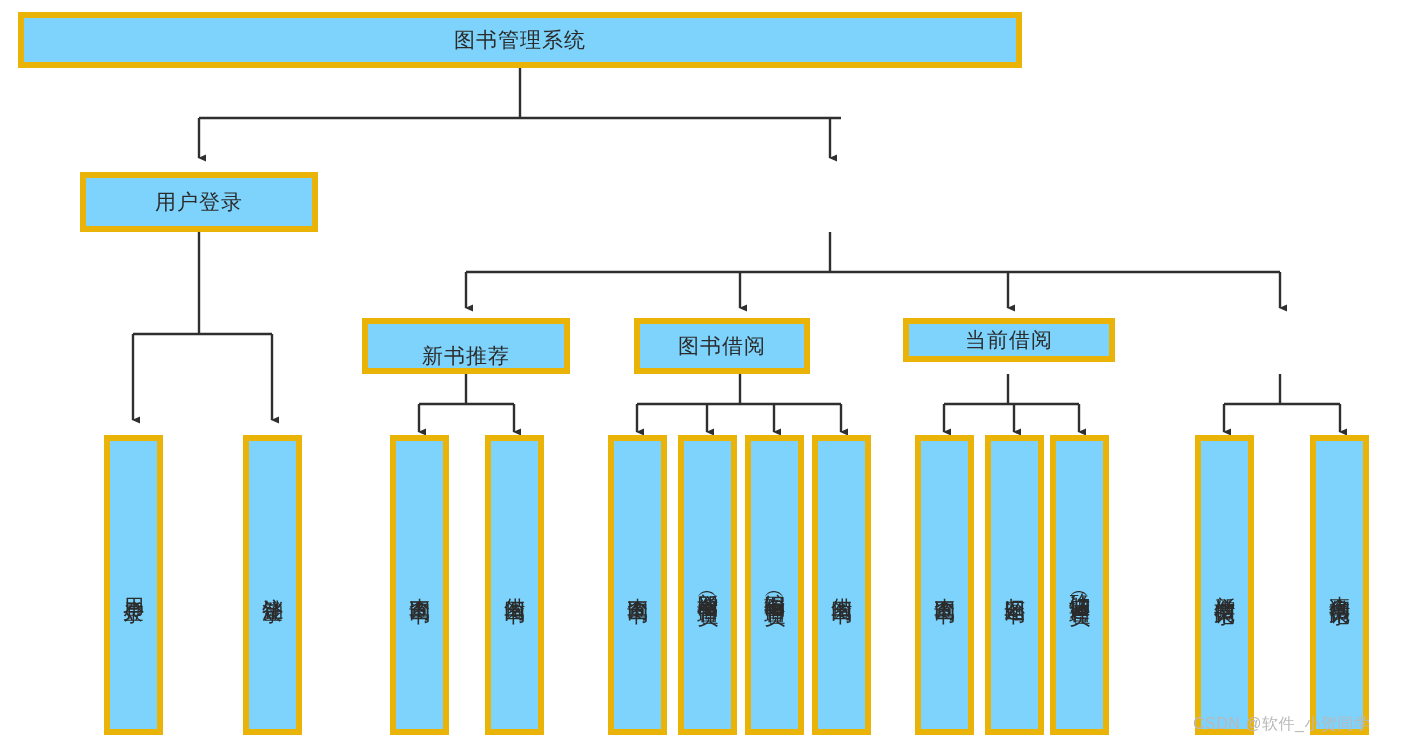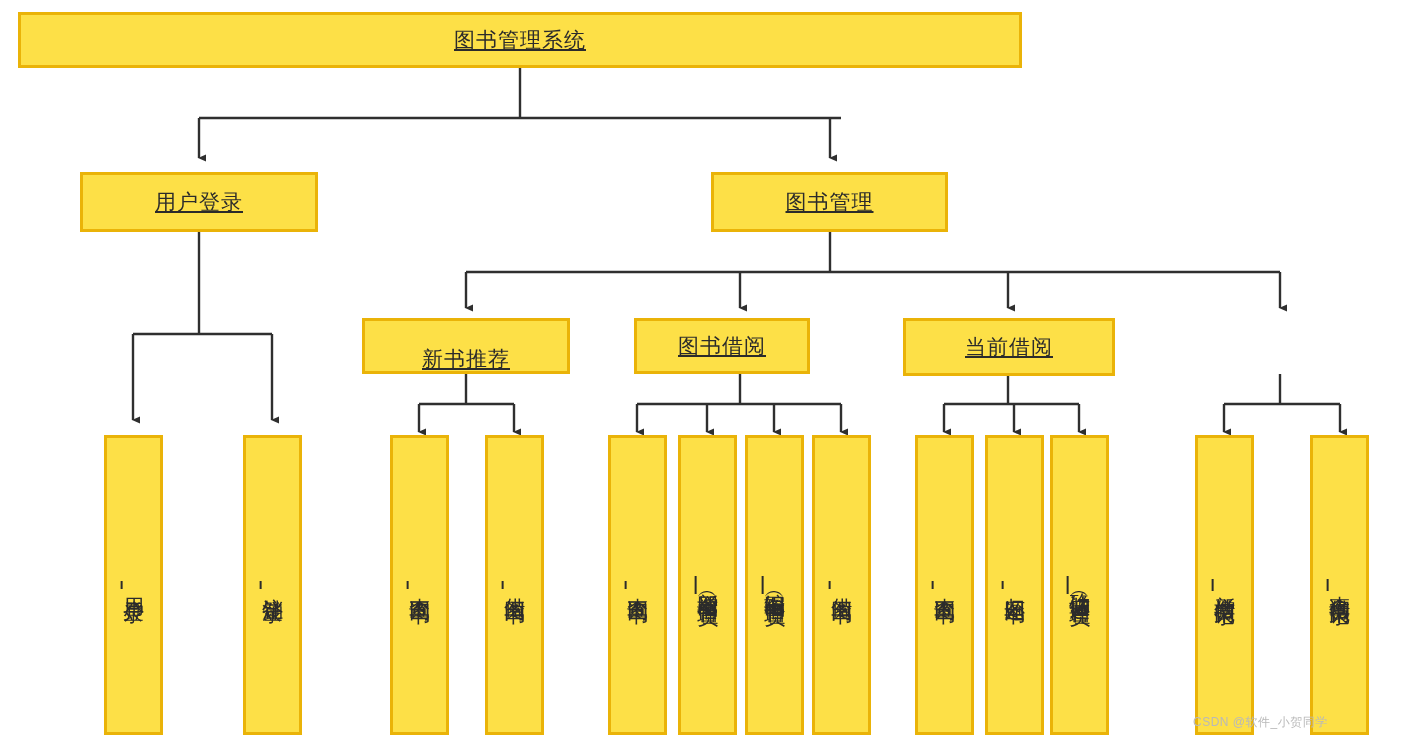--- a/index.html
+++ b/index.html
@@ -21,27 +21,26 @@
     position: absolute;
     left: 0;
     top: 0;
     width: 1405px;
     height: 747px;
     pointer-events: none;
   }
   .node {
     position: absolute;
     box-sizing: border-box;
-    background: #fde047;
-    border: 3px solid #eab308;
+    background: #7dd3fc;
+    border: 6px solid #eab308;
     display: flex;
     align-items: center;
     justify-content: center;
     color: #2b2b2b;
-    text-decoration: underline;
   }
   .node.horiz {
     font-size: 21px;
     letter-spacing: 1px;
     line-height: 1.2;
   }
   .node.vert {
     writing-mode: vertical-rl;
     text-orientation: upright;
     font-size: 21px;
@@ -52,21 +51,21 @@
     align-items: center;
     text-align: center;
   }
   .node.vert span {
     writing-mode: vertical-rl;
     text-orientation: upright;
     display: block;
   }
   .watermark {
     position: absolute;
-    font-size: 12px;
+    font-size: 16px;
     color: #b9b9b9;
     letter-spacing: 0.5px;
     white-space: nowrap;
     user-select: none;
   }
 </style>
 </head>
 <body>
 
 <div id="canvas">
@@ -121,31 +120,28 @@
     </g>
   </svg>
 
   <div class="node horiz" style="left:18px; top:12px; width:1004px; height:56px;">
     <span>图书管理系统</span>
   </div>
 
   <div class="node horiz" style="left:80px; top:172px; width:238px; height:60px;">
     <span>用户登录</span>
   </div>
-  <div class="node horiz" style="left:711px; top:172px; width:237px; height:60px;">
-    <span>图书管理</span>
-  </div>
 
   <div class="node horiz" style="left:362px; top:318px; width:208px; height:56px;align-items:flex-end;">
     <span>新书推荐</span>
   </div>
   <div class="node horiz" style="left:634px; top:318px; width:176px; height:56px;">
     <span>图书借阅</span>
   </div>
-  <div class="node horiz" style="left:903px; top:318px; width:212px; height:58px;">
+  <div class="node horiz" style="left:903px; top:318px; width:212px; height:44px;">
     <span>当前借阅</span>
   </div>
 
   <div class="node vert" style="left:104px; top:435px; width:59px; height:300px;">
     <span>用户登录</span>
   </div>
   <div class="node vert" style="left:243px; top:435px; width:59px; height:300px;">
     <span>注销登录</span>
   </div>
 

